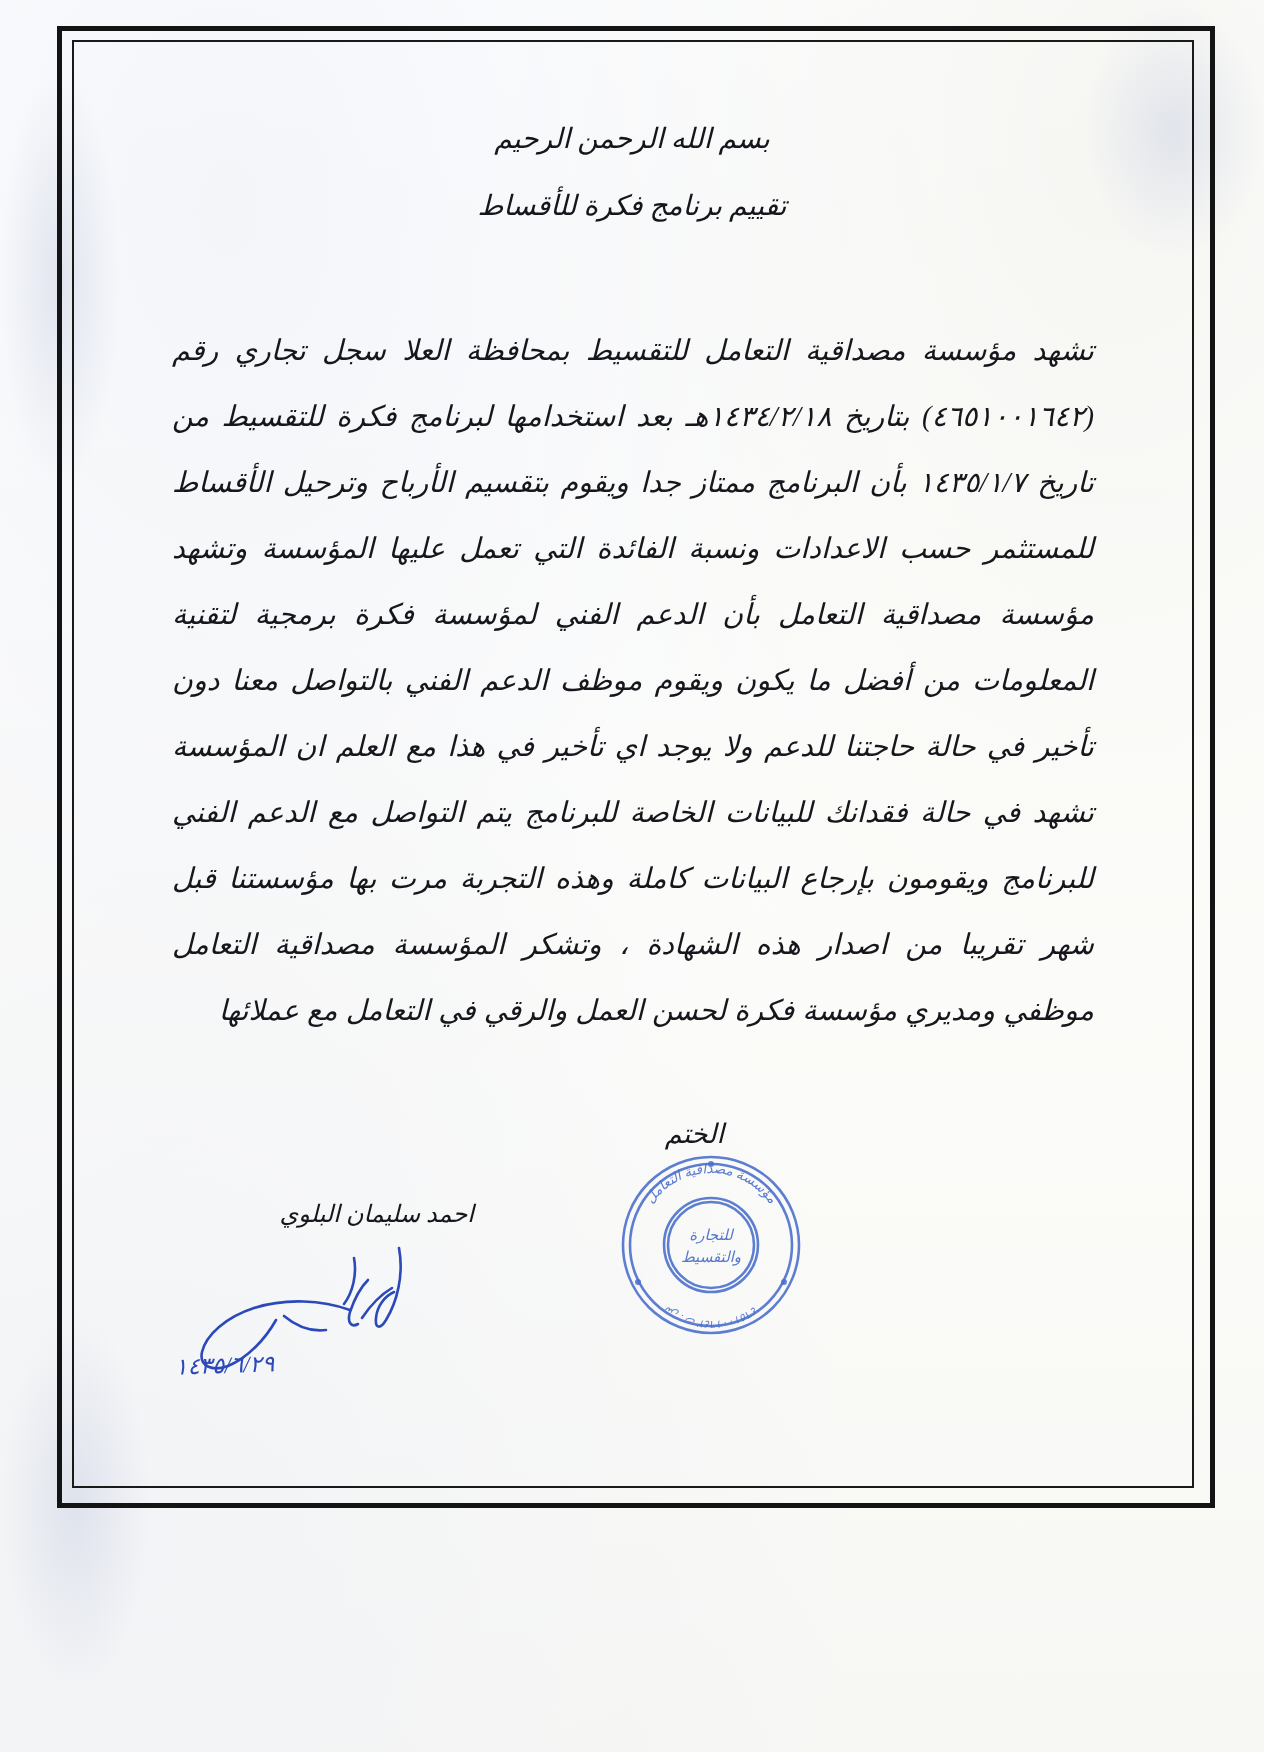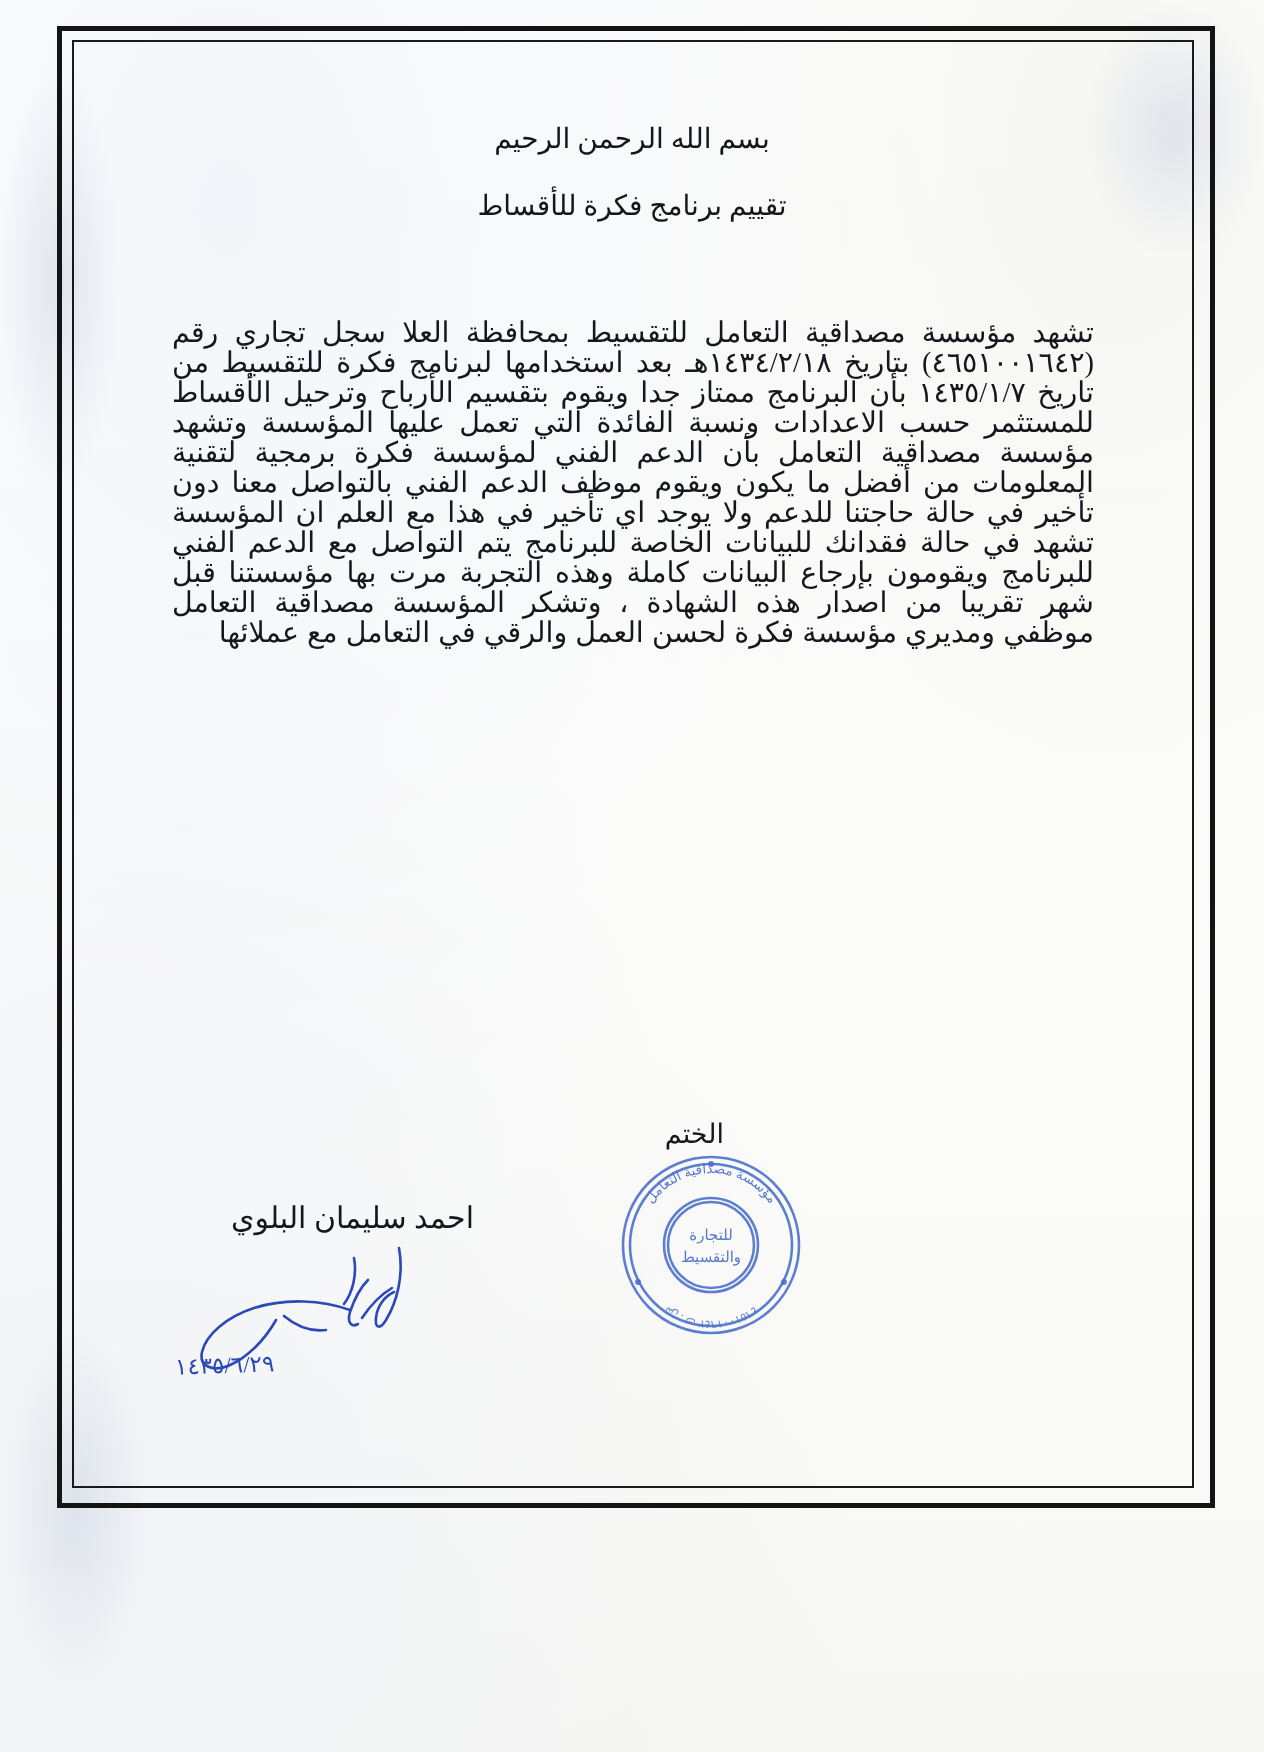--- a/index.html
+++ b/index.html
@@ -7,20 +7,21 @@
     padding: 0;
     background: #ffffff;
   }
   .page {
     position: relative;
     width: 1264px;
     height: 1752px;
     background: #fde047;
     overflow: hidden;
     font-family: "Liberation Serif", "DejaVu Serif", serif;
+    font-style: italic;
   }
   
   .scan-tint {
     position: absolute;
     inset: 0;
     background:
       radial-gradient(ellipse at 18% 12%, rgba(235,238,246,0.55) 0%, rgba(255,255,255,0) 48%),
       radial-gradient(ellipse at 88% 8%, rgba(240,240,235,0.6) 0%, rgba(255,255,255,0) 40%),
       radial-gradient(ellipse at 10% 88%, rgba(236,239,247,0.5) 0%, rgba(255,255,255,0) 45%),
       linear-gradient(180deg, #ffffff 0%, #fcfcfa 50%, #f7f7f4 100%);
@@ -64,21 +65,21 @@
   .doc-title {
     margin-top: 34px;
     font-size: 28px;
   }
   .body-block {
     margin-top: 96px;
     padding: 0 60px 0 62px;
     text-align: justify;
     text-align-last: right;
     font-size: 28.5px;
-    line-height: 30px;
+    line-height: 66px;
     color: #15171d;
     letter-spacing: 0.2px;
     word-spacing: 1px;
   }
   .body-block p {
     margin: 0;
   }
   .signature-zone {
     position: absolute;
     left: 13px;
@@ -90,21 +91,21 @@
     position: absolute;
     right: 430px;
     top: 28px;
     font-size: 27px;
     color: #15171d;
   }
   .signer-name {
     position: absolute;
     right: 680px;
     top: 110px;
-    font-size: 30px;
+    font-size: 24px;
     color: #15171d;
     white-space: nowrap;
   }
   
   .stamp {
     position: absolute;
     right: 350px;
     top: 62px;
     width: 186px;
     height: 186px;

